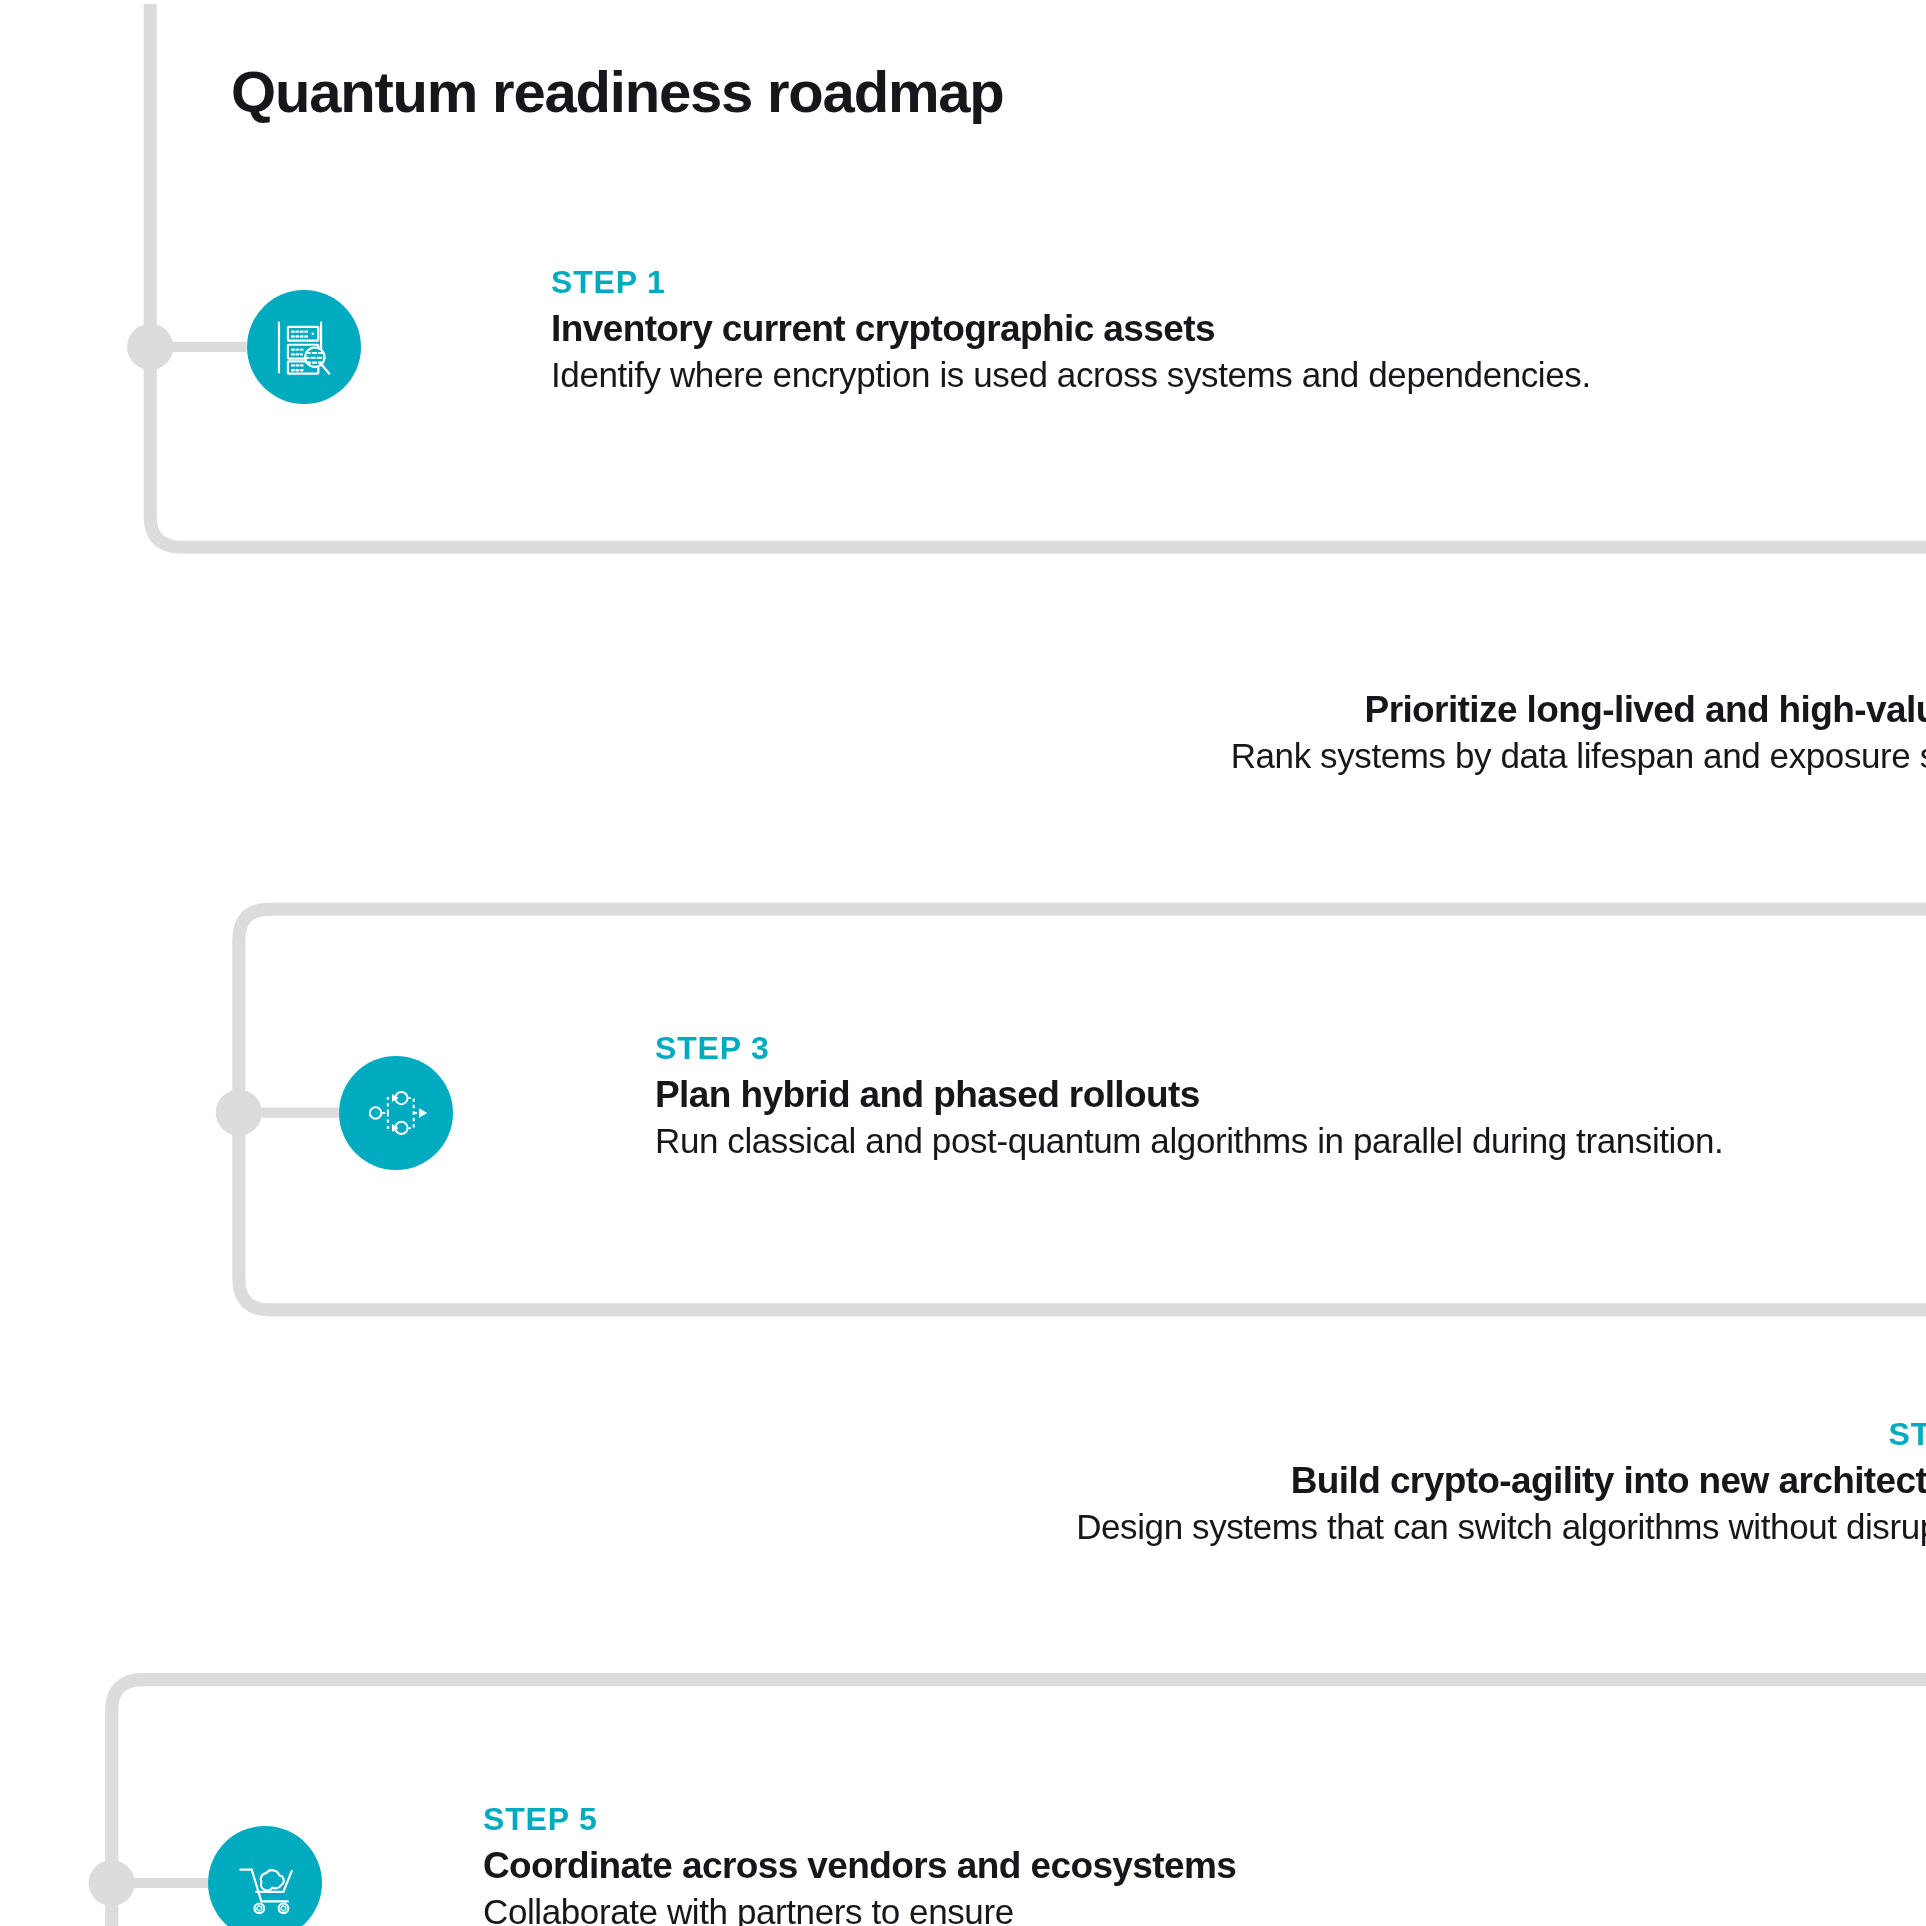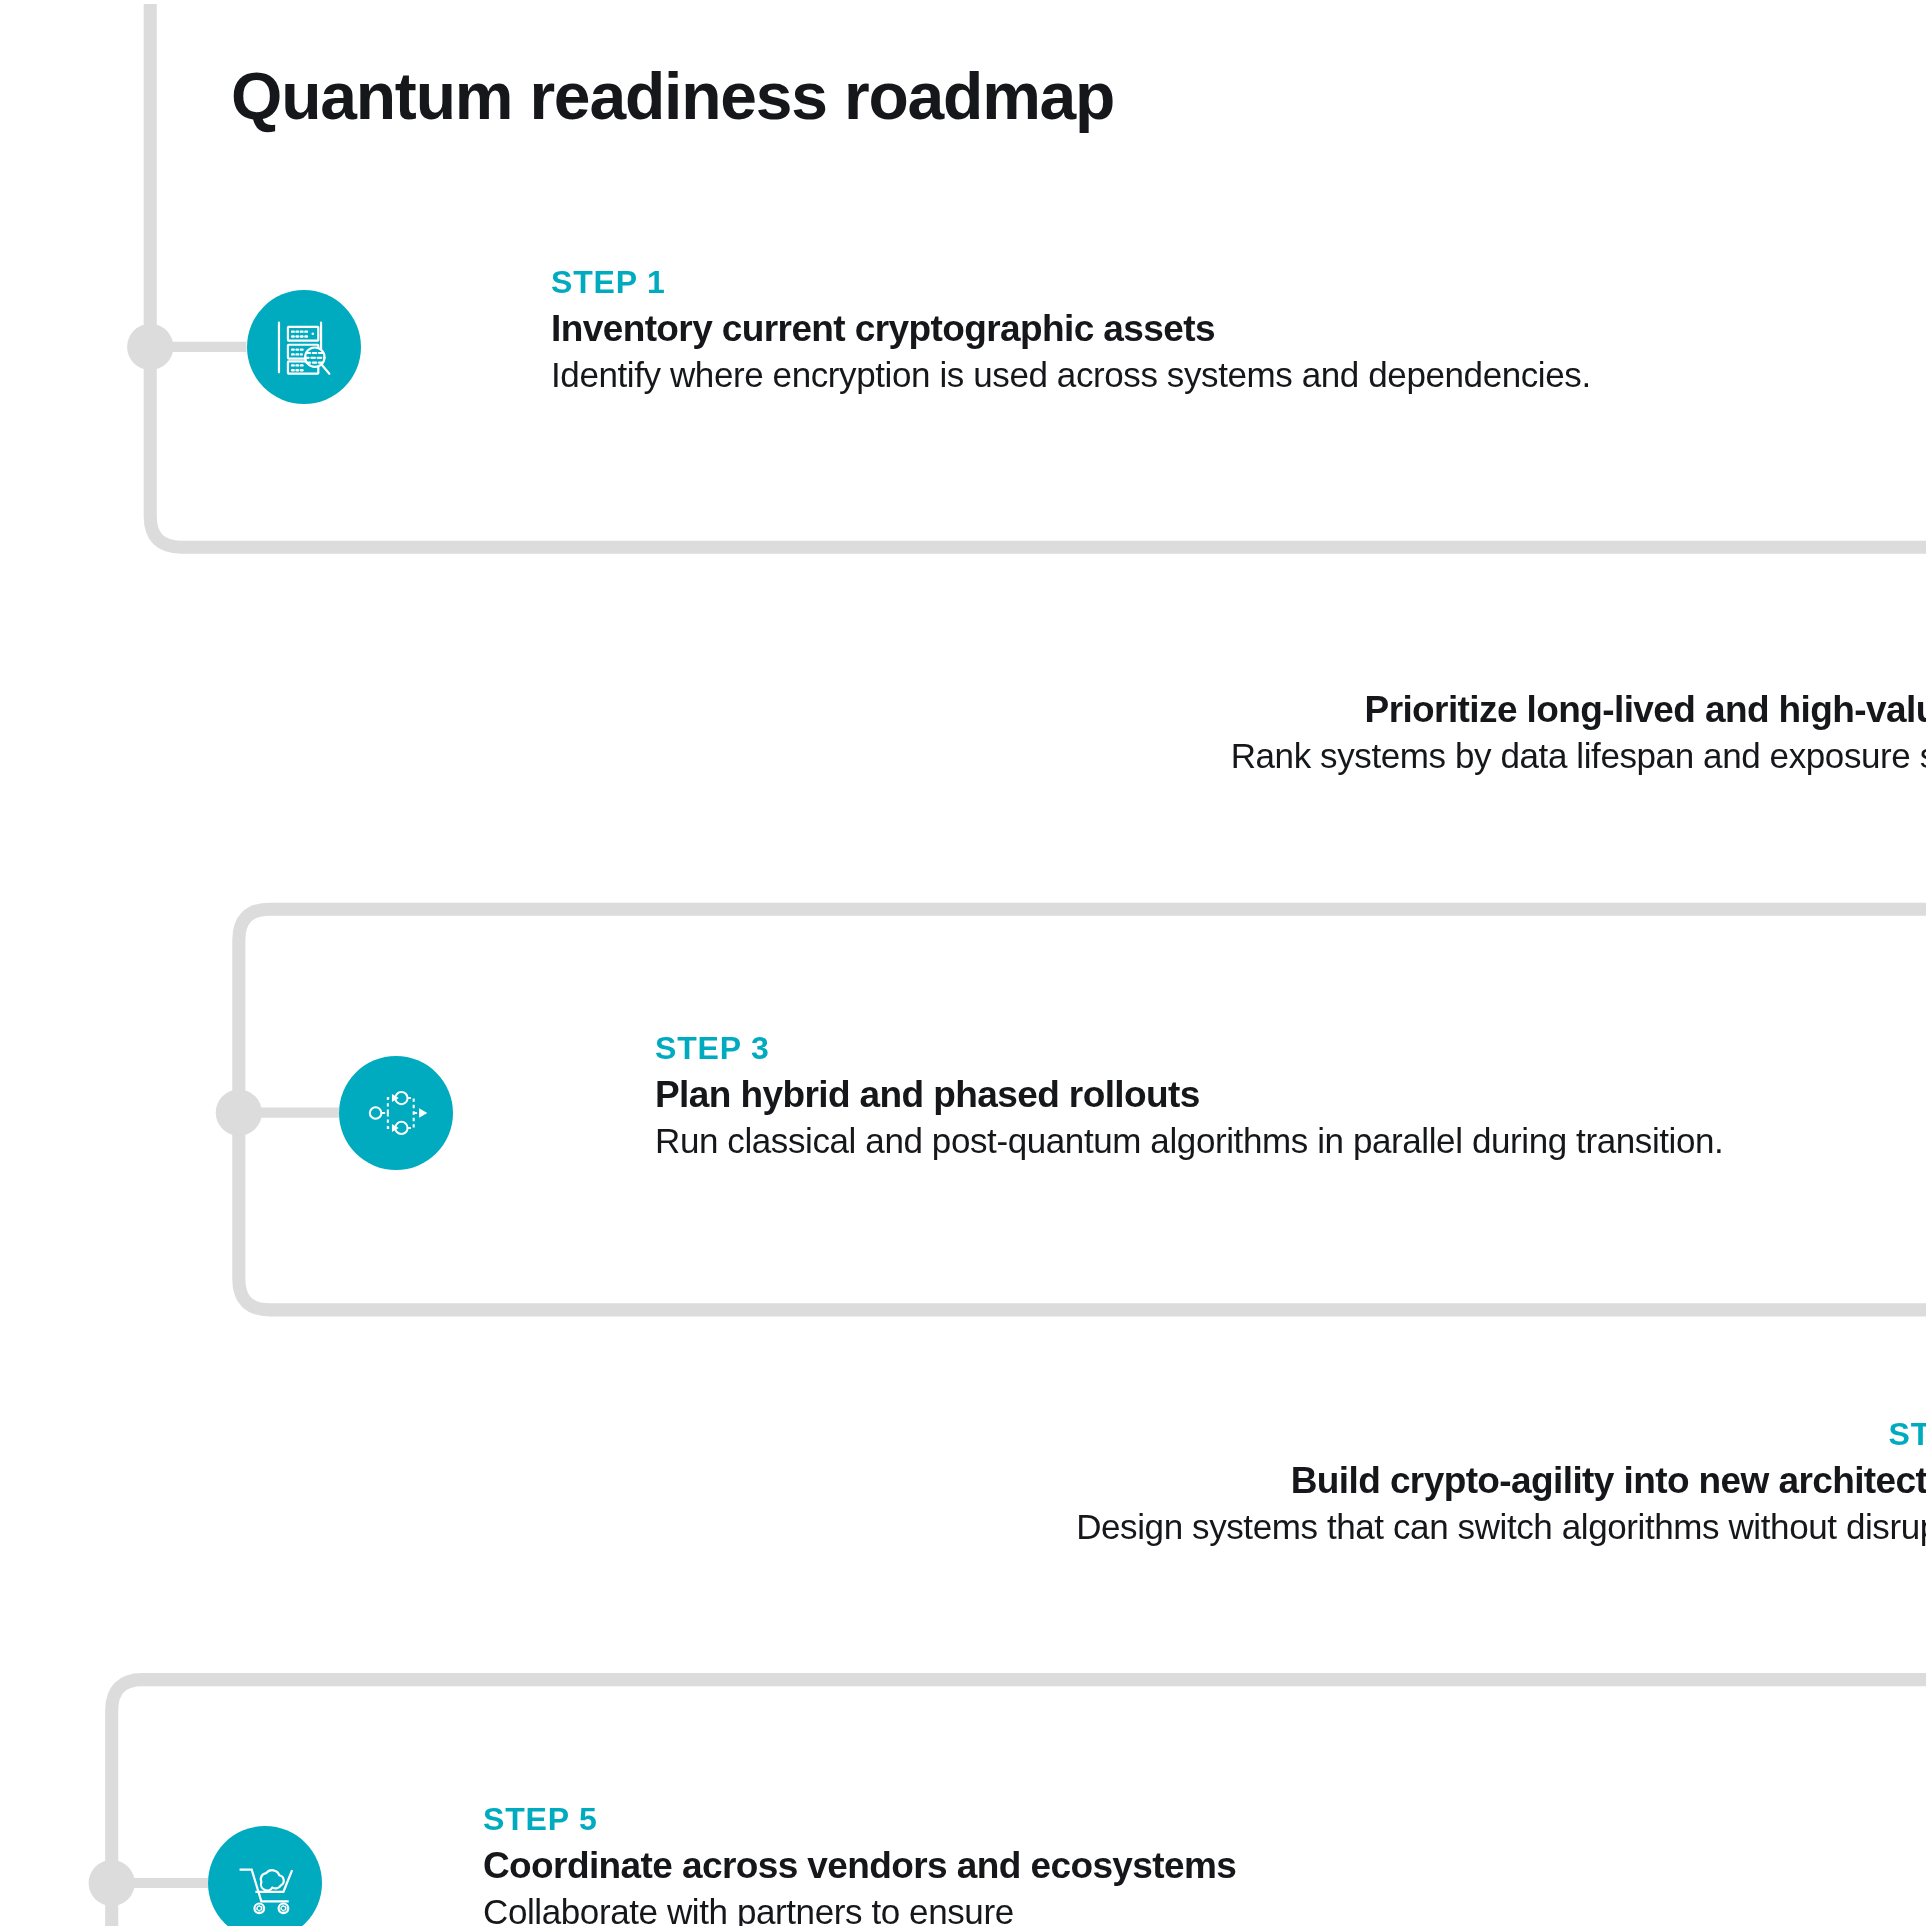--- a/index.html
+++ b/index.html
@@ -5,21 +5,21 @@
   * { margin:0; padding:0; box-sizing:border-box; }
   html,body { width:2568px; height:2273px; background:#ffffff; }
   body { font-family:"Liberation Sans", sans-serif; position:relative; overflow:hidden; }
 
   #stage { position:absolute; left:0; top:0; width:2568px; height:2273px; }
 
   #wires { position:absolute; left:0; top:0; width:2568px; height:2273px; }
 
   .title {
     position:absolute; left:231px; top:58px;
-    font-size:66px; font-weight:bold; color:#16171a;
+    font-size:58px; font-weight:bold; color:#16171a;
     letter-spacing:-1.2px; white-space:nowrap;
   }
 
   .step { position:absolute; }
 
   .circle {
     position:absolute; width:114px; height:114px; border-radius:50%;
     background:#00ABC0; display:flex; align-items:center; justify-content:center;
   }
   .circle svg { display:block; }

